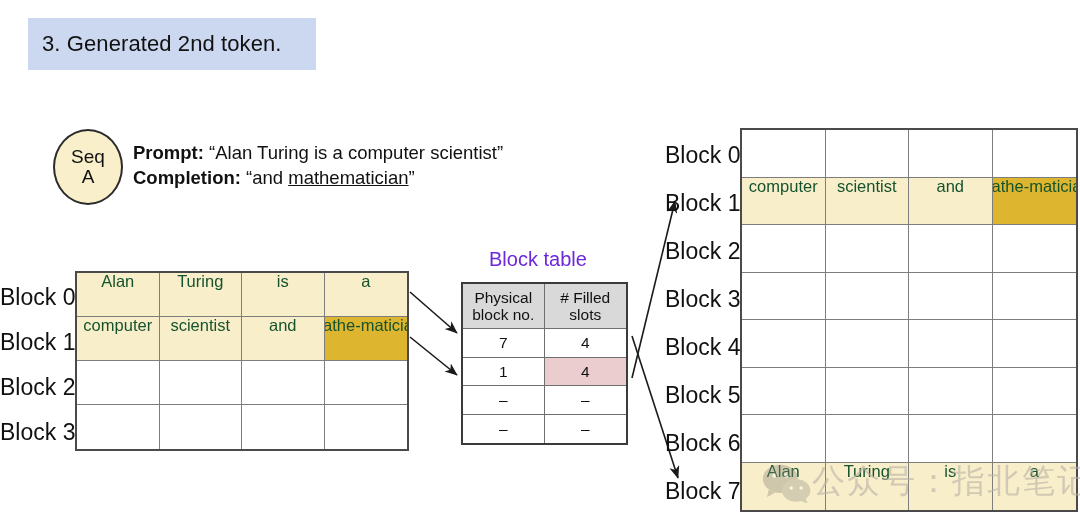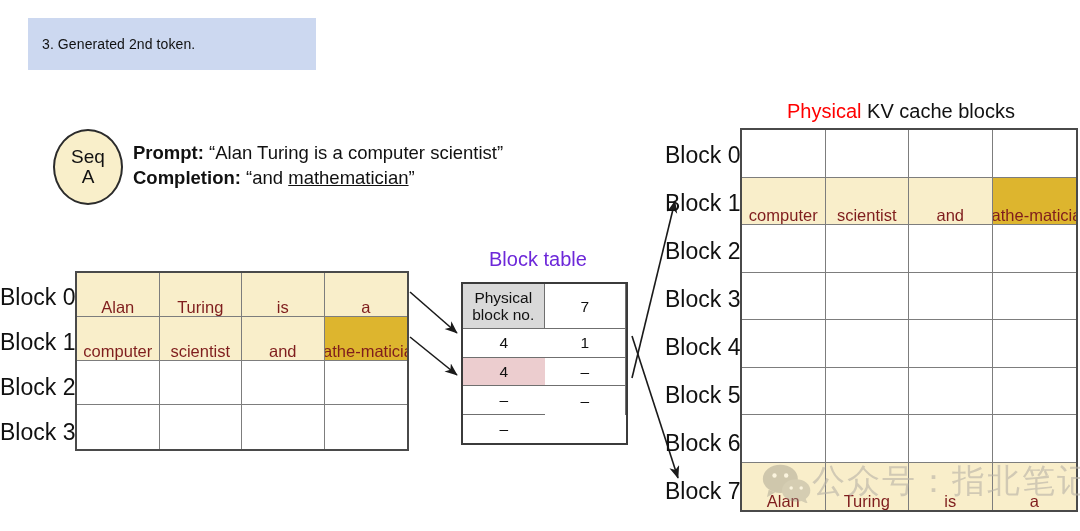--- a/index.html
+++ b/index.html
@@ -13,21 +13,21 @@
   }
   .stage{position:absolute;left:0;top:0;width:1080px;height:531px;}
 
   
   #step-banner{
     position:absolute;left:28px;top:18px;width:288px;height:52px;
     background:#ccd8f0;
     display:flex;align-items:center;
   }
   #step-banner .txt{
-    font-size:14px;color:#111;padding-left:14px;letter-spacing:.1px;
+    font-size:22px;color:#111;padding-left:14px;letter-spacing:.1px;
   }
 
   
   #seq-badge{
     position:absolute;left:53px;top:129px;width:66px;height:72px;
     border:2px solid #2b2b2b;border-radius:50%;
     background:#f9efca;
     display:flex;flex-direction:column;align-items:center;justify-content:center;
     line-height:1.05;
   }
@@ -43,22 +43,22 @@
   .sec-title{position:absolute;font-size:20px;color:#111;white-space:nowrap;}
   .sec-title .red{color:#ff0000;}
   #logical-title{left:122px;top:234px;}
   #blocktable-title{left:489px;top:248px;color:#6d28d9;}
   #physical-title{left:787px;top:100px;}
 
   
   .grid{position:absolute;border:2px solid #4a4a4a;box-sizing:border-box;
         display:grid;background:#ffffff;}
   .cell{border-right:1px solid #7d7d7d;border-bottom:1px solid #7d7d7d;
-        display:flex;align-items:flex-end;justify-content:center;
-        font-size:16.5px;color:#7f1d1d;text-align:center;line-height:17px;
+        display:flex;align-items:flex-start;justify-content:center;
+        font-size:16.5px;color:#14532d;text-align:center;line-height:17px;
         box-sizing:border-box;overflow:hidden;}
   .cell.lastcol{border-right:none;}
   .cell.lastrow{border-bottom:none;}
   .fill-light{background:#f9eeca;}
   .fill-dark{background:#ddb52e;}
   .fill-none{background:#ffffff;}
 
   
   #logical-table{left:75px;top:271px;width:334px;height:180px;
     grid-template-columns:repeat(4,1fr);grid-template-rows:repeat(4,1fr);}
@@ -113,23 +113,20 @@
       <span class="lbl">Prompt:</span>
       <span>“Alan Turing is a computer scientist”</span>
     </div>
     <div class="line">
       <span class="lbl">Completion:</span>
       <span>“and </span><span class="u">mathematician</span><span>”</span>
     </div>
   </div>
 
   <div class="sec-title" id="blocktable-title">Block table</div>
-  <div class="sec-title" id="physical-title">
-    <span class="red">Physical</span><span> KV cache blocks</span>
-  </div>
 
   <div class="grid" id="logical-table">
       <div class="cell fill-light">
         <div>Alan</div>
       </div>
       <div class="cell fill-light">
         <div>Turing</div>
       </div>
       <div class="cell fill-light">
         <div>is</div>
@@ -173,20 +170,24 @@
       </div>
       <div class="cell fill-none lastcol lastrow">
         <div></div>
       </div>
     </div>
 
   <div id="block-table">
       <div class="bt head">
         <div>Physical</div>
         <div>block no.</div>
+      </div>
+      <div class="bt head lastcol">
+        <div># Filled</div>
+        <div>slots</div>
       </div>
       <div class="bt">7</div>
       <div class="bt lastcol">4</div>
       <div class="bt">1</div>
       <div class="bt lastcol hl">4</div>
       <div class="bt">–</div>
       <div class="bt lastcol">–</div>
       <div class="bt lastrow">–</div>
       <div class="bt lastcol lastrow">–</div>
     </div>

